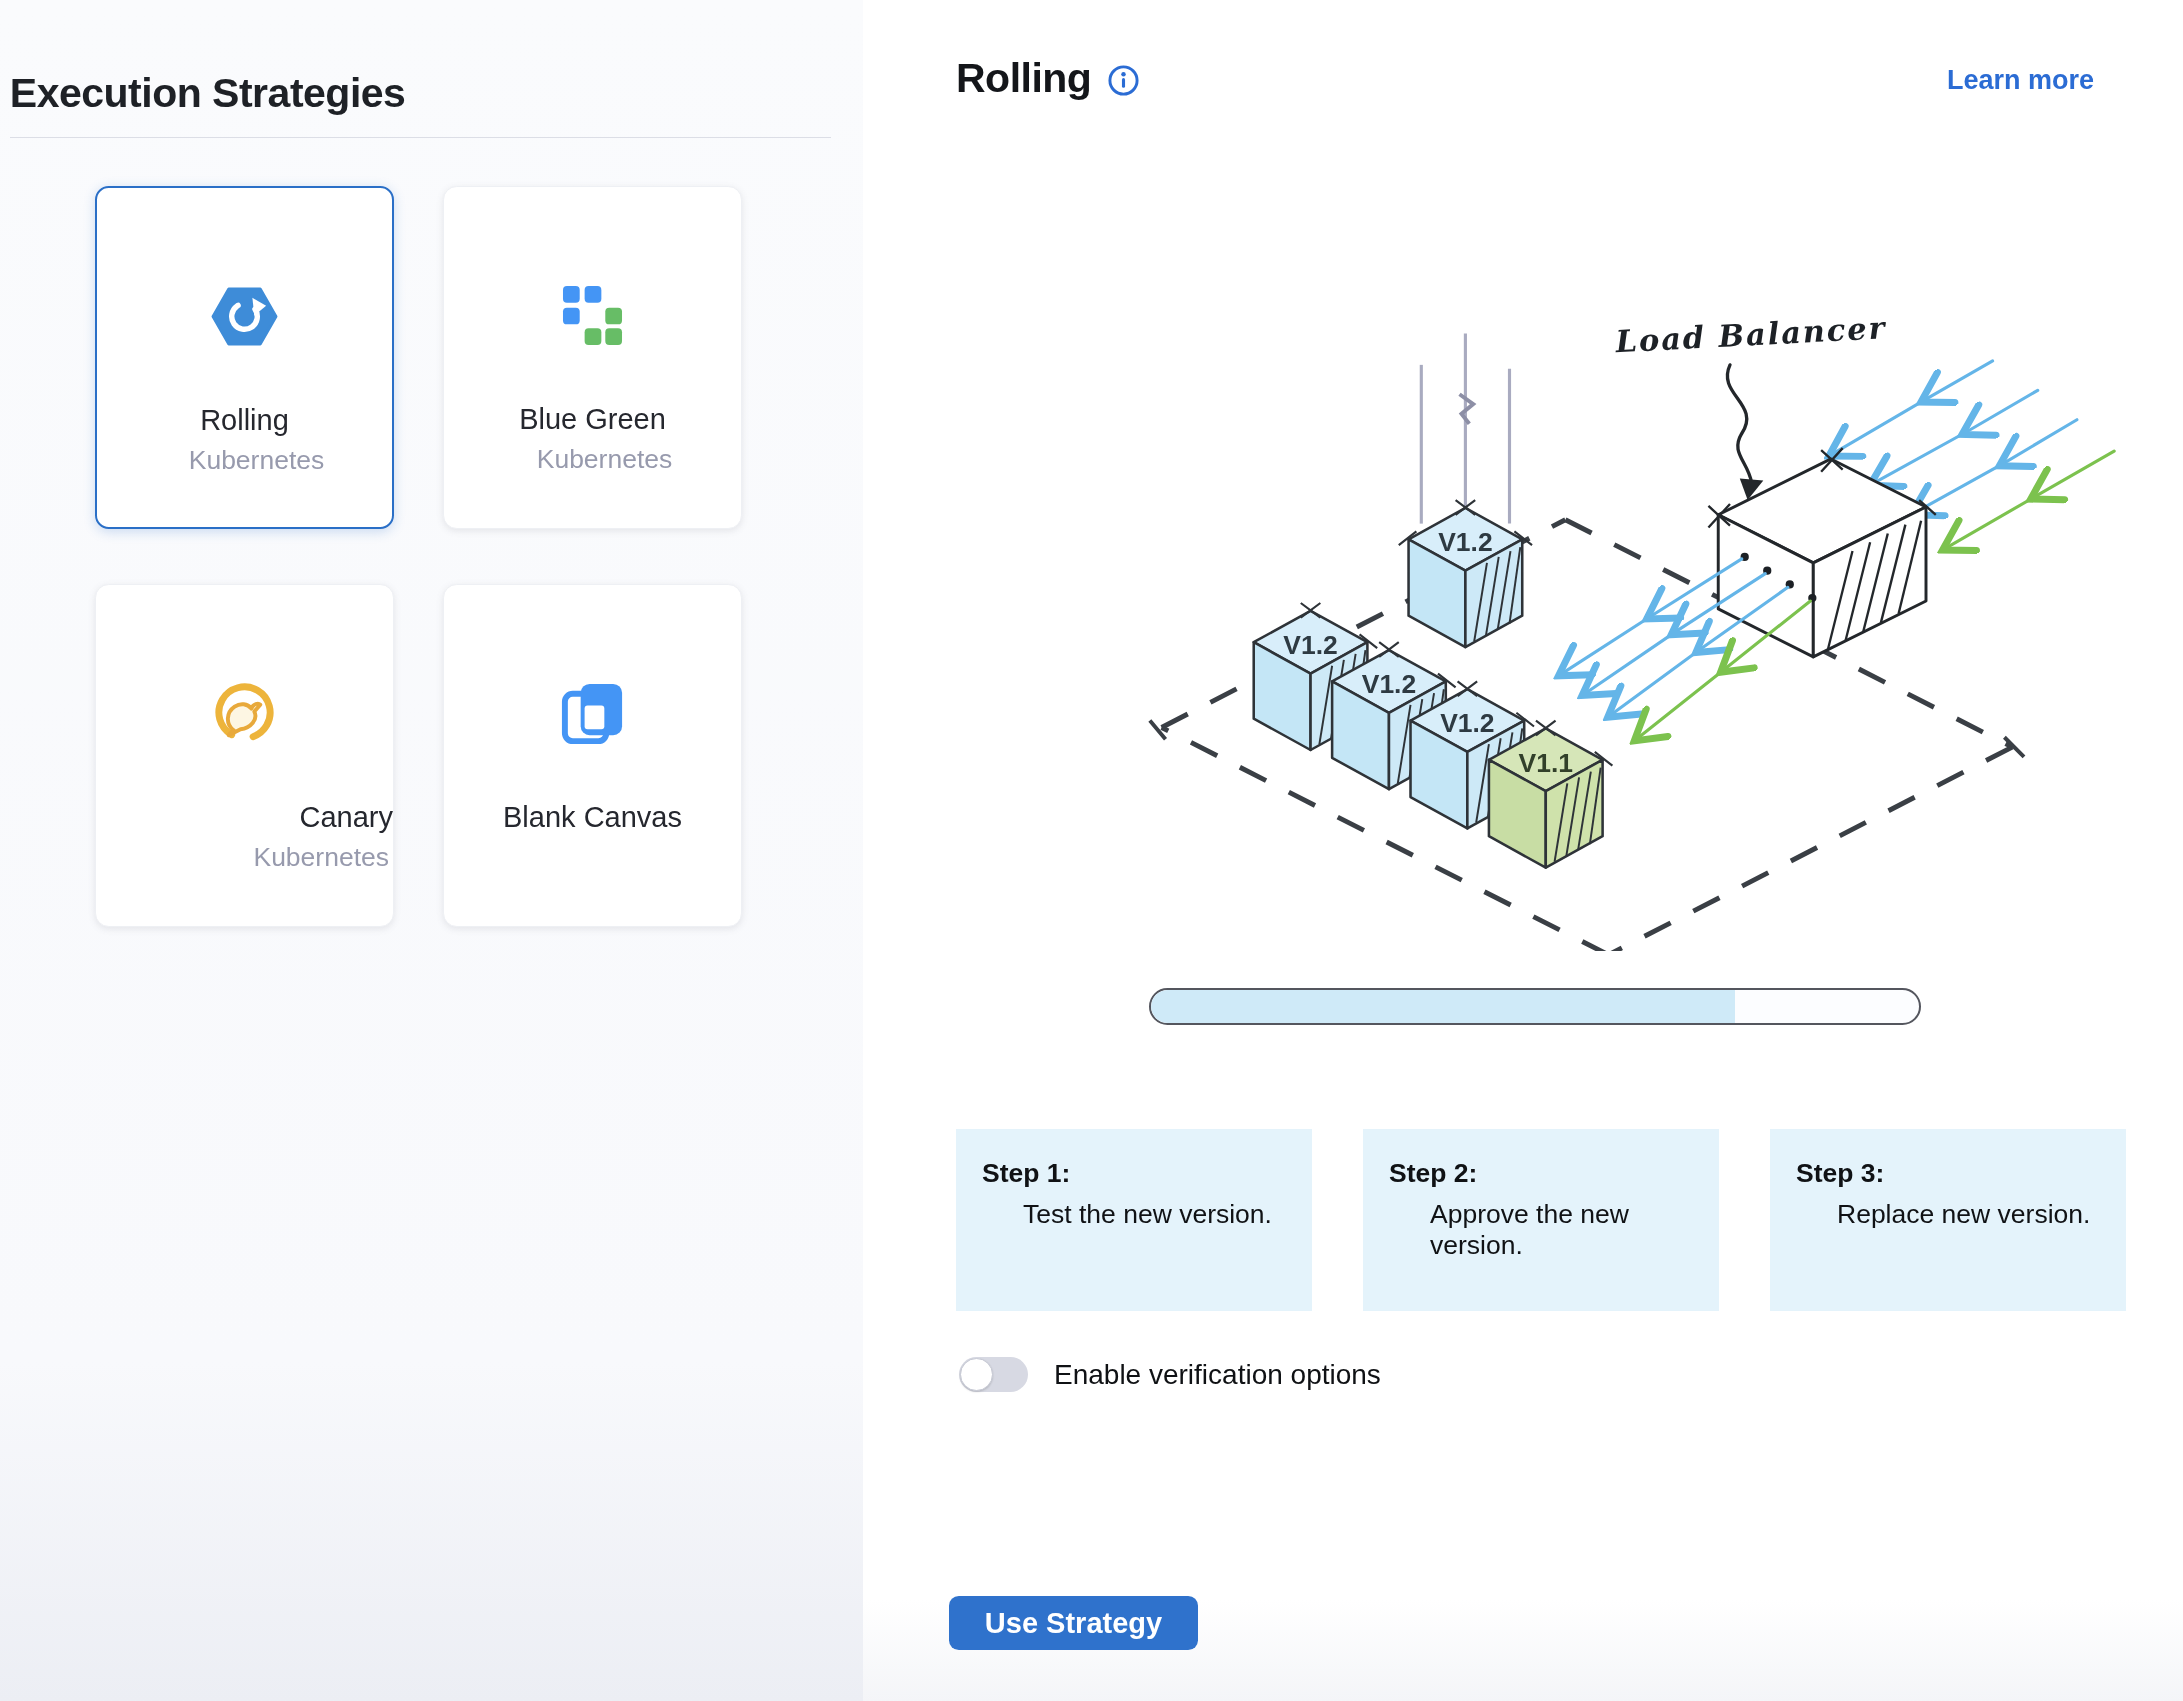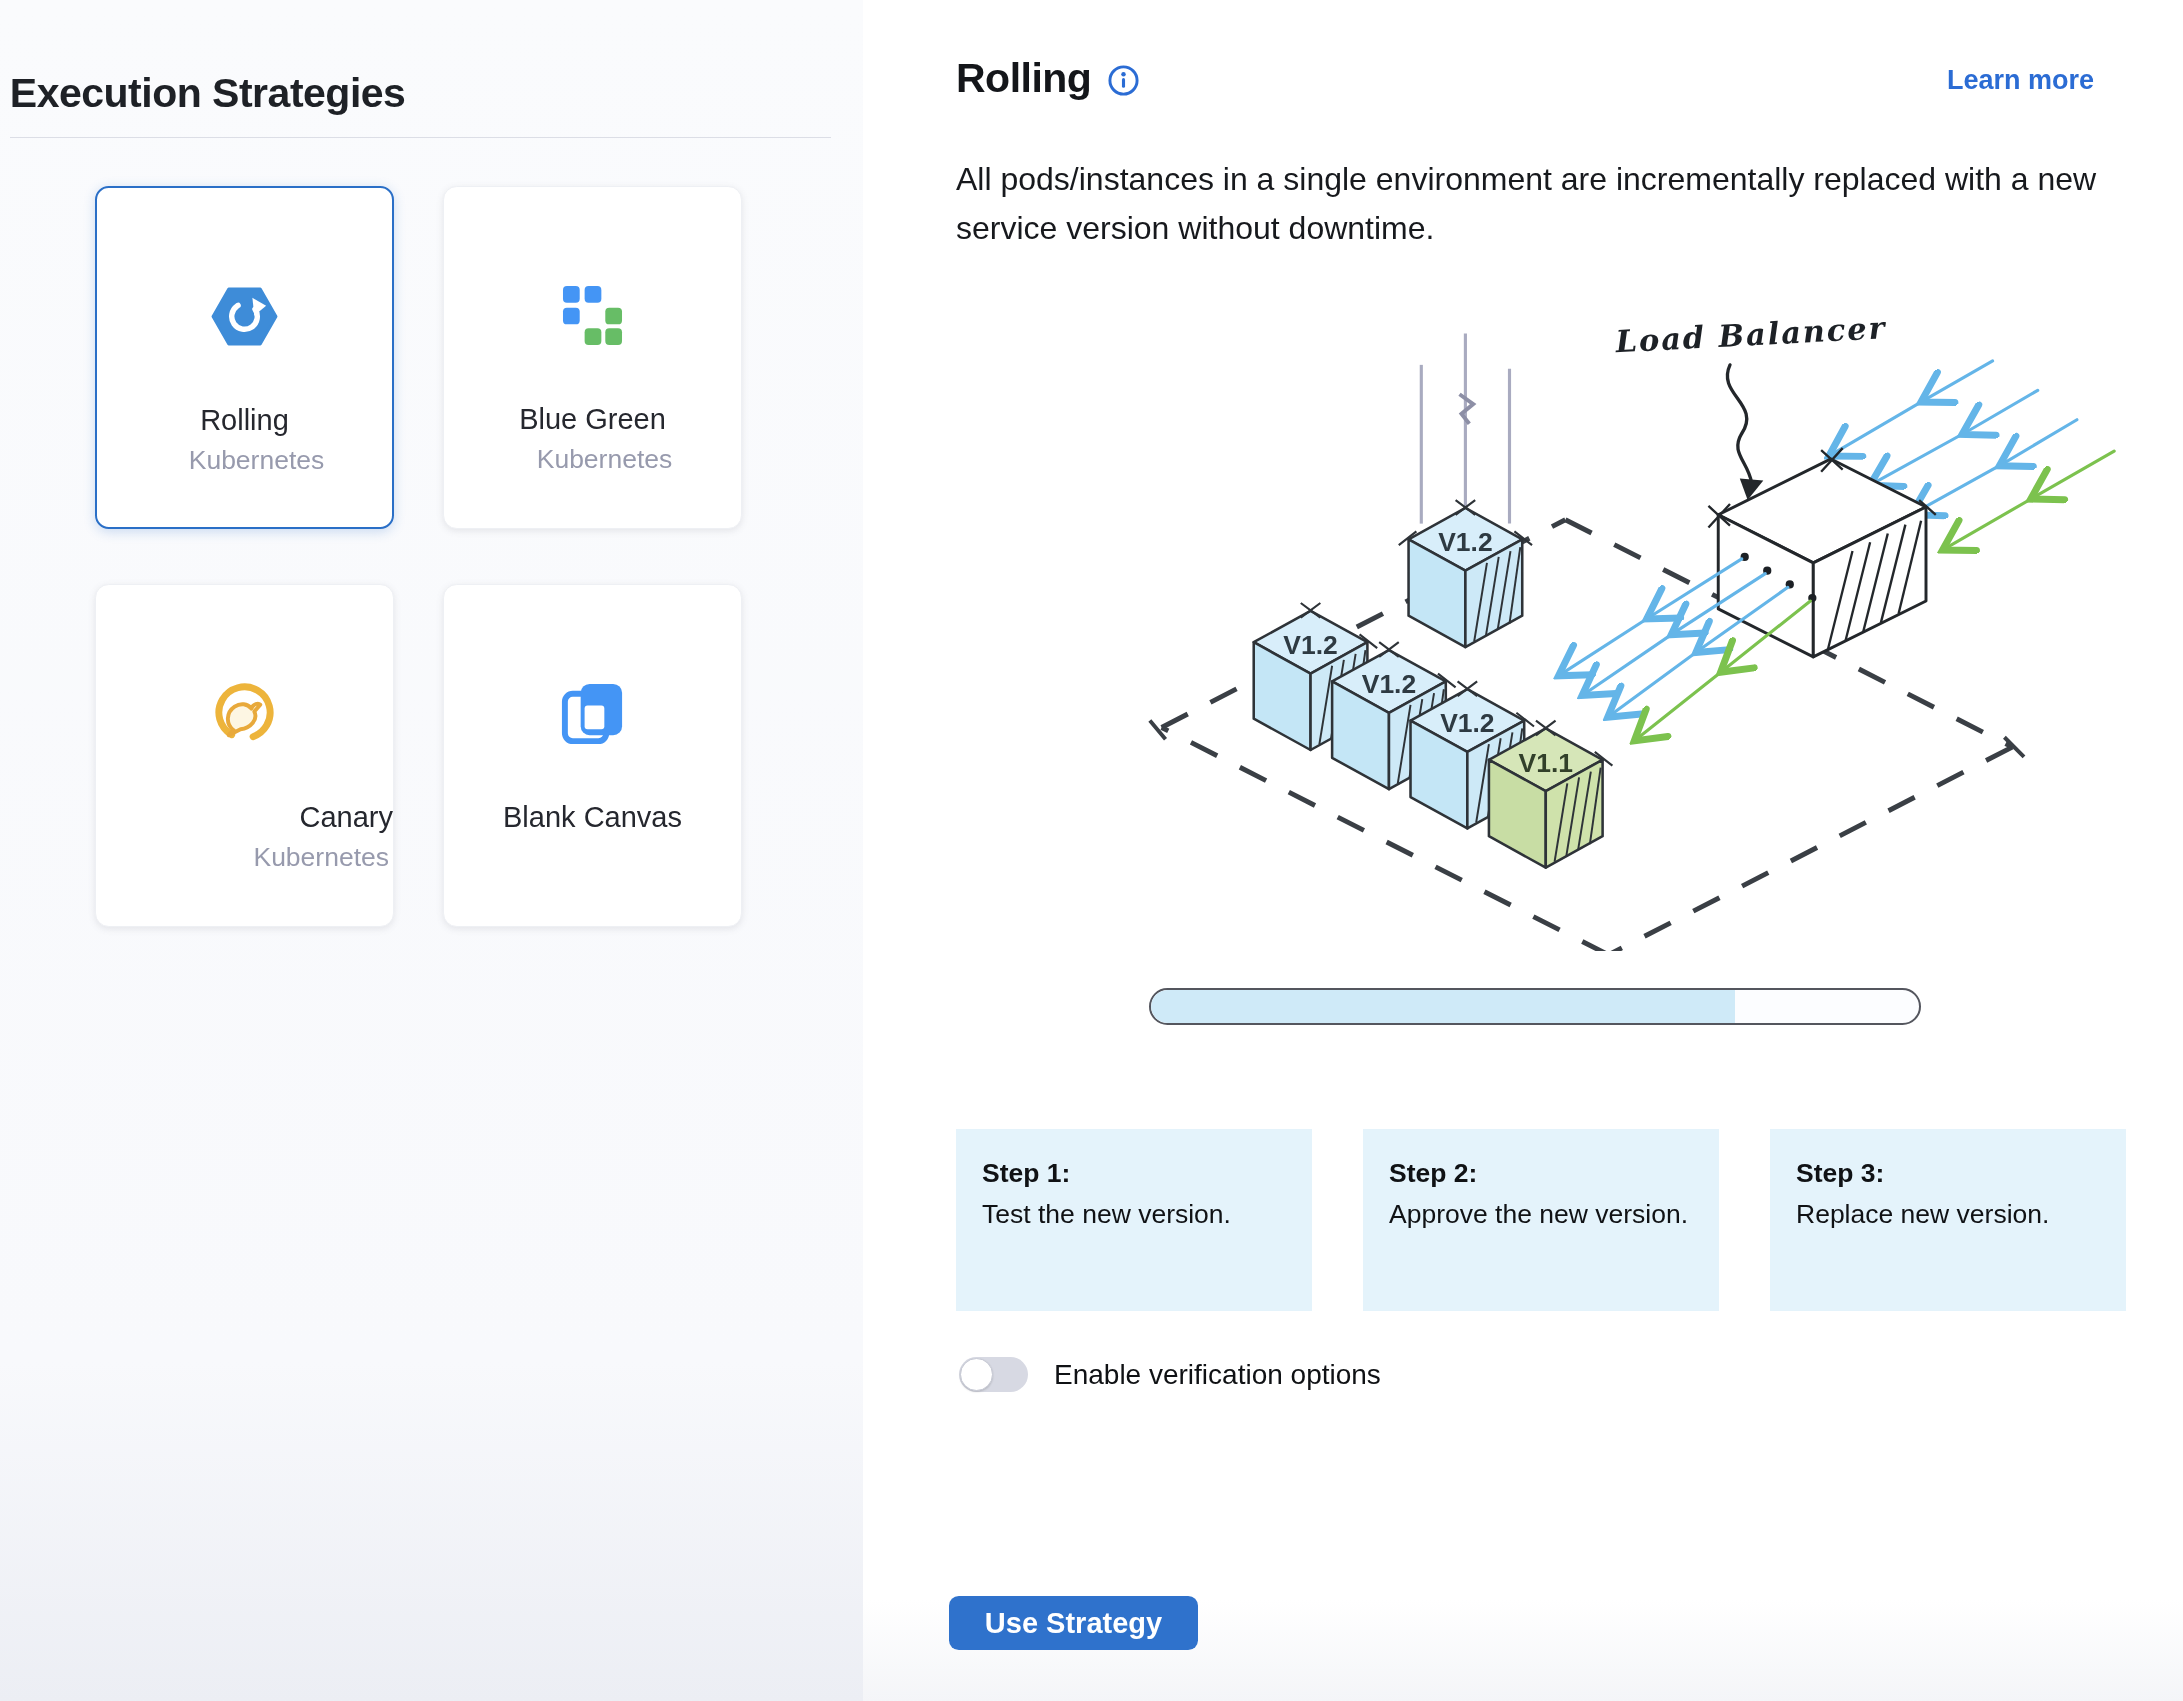--- a/index.html
+++ b/index.html
@@ -59,21 +59,21 @@
     border:2.5px solid #54565e; border-radius:19.6px; background:#fcfdff; overflow:hidden;
   }
   .progress-fill { height:100%; background:#cfeaf8; border-radius:16.7px 0 0 16.7px; }
   
   .step-card {
     position:absolute; top:1129px; width:356px; height:182px;
     background:#e4f3fb; padding:29px 26px;
   }
   .step-1 { left:93px; } .step-2 { left:500px; } .step-3 { left:907px; }
   .step-heading { font-size:26.5px; font-weight:bold; color:#101215; }
-  .step-text { font-size:26.5px; color:#101215; margin-top:9.8px; }
+  .step-text { font-size:26.5px; color:#101215; margin-top:9.8px;margin-left:41px; }
   
   .toggle-row { position:absolute; left:96px; top:1357px; display:flex; align-items:center; }
   .toggle {
     width:69px; height:35px; border-radius:17.6px; background:#d7d9e3;
     position:relative; cursor:pointer; flex:0 0 auto;
   }
   .toggle-knob {
     position:absolute; left:1px; top:1px; width:33px; height:33px; border-radius:50%;
     background:#ffffff; border:1px solid #c6c9d4; box-shadow:0 1px 2px rgba(0,0,0,0.15);
   }
@@ -154,21 +154,20 @@
       <svg width="33" height="33" viewBox="0 0 34 34">
         <circle cx="17" cy="17" r="14" fill="none" stroke="#2b6cd4" stroke-width="3"></circle>
         <circle cx="17" cy="10.5" r="2.3" fill="#2b6cd4"></circle>
         <rect x="15.4" y="14.5" width="3.2" height="10" rx="1.6" fill="#2b6cd4"></rect>
       </svg>
     </div>
   </div>
 
   <div class="learn-more">Learn more</div>
 
-  <div class="detail-desc">All pods/instances in a single environment are incrementally replaced with a new service version without downtime.</div>
 
   <div class="illustration">
     <svg width="980" height="647" viewBox="0 0 1000 660">
       <defs>
         <marker id="chev-b" viewBox="0 0 14 14" refX="10" refY="7" markerWidth="13" markerHeight="13" orient="auto">
           <path d="M2,1 L12,7 L2,13" fill="none" stroke="#64b5e8" stroke-width="2.4" stroke-linecap="round"></path>
         </marker>
         <marker id="chev-g" viewBox="0 0 14 14" refX="10" refY="7" markerWidth="13" markerHeight="13" orient="auto">
           <path d="M2,1 L12,7 L2,13" fill="none" stroke="#7cc24e" stroke-width="2.4" stroke-linecap="round"></path>
         </marker>

